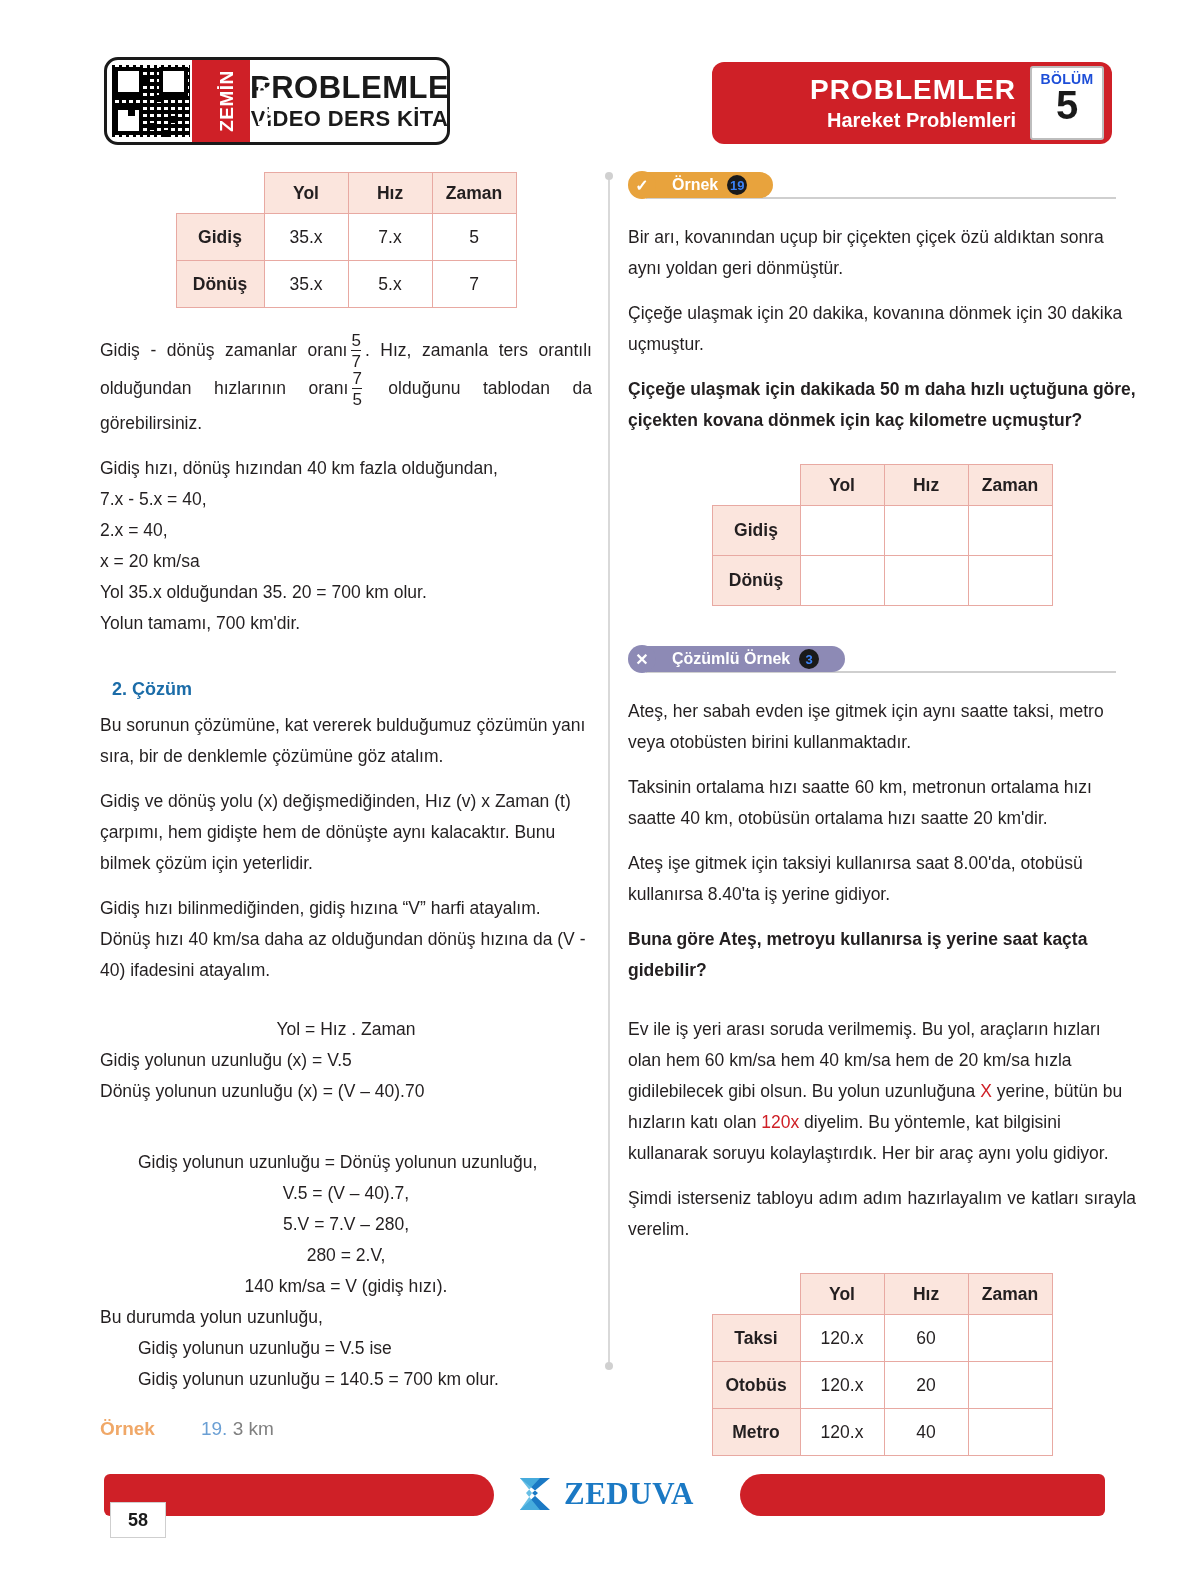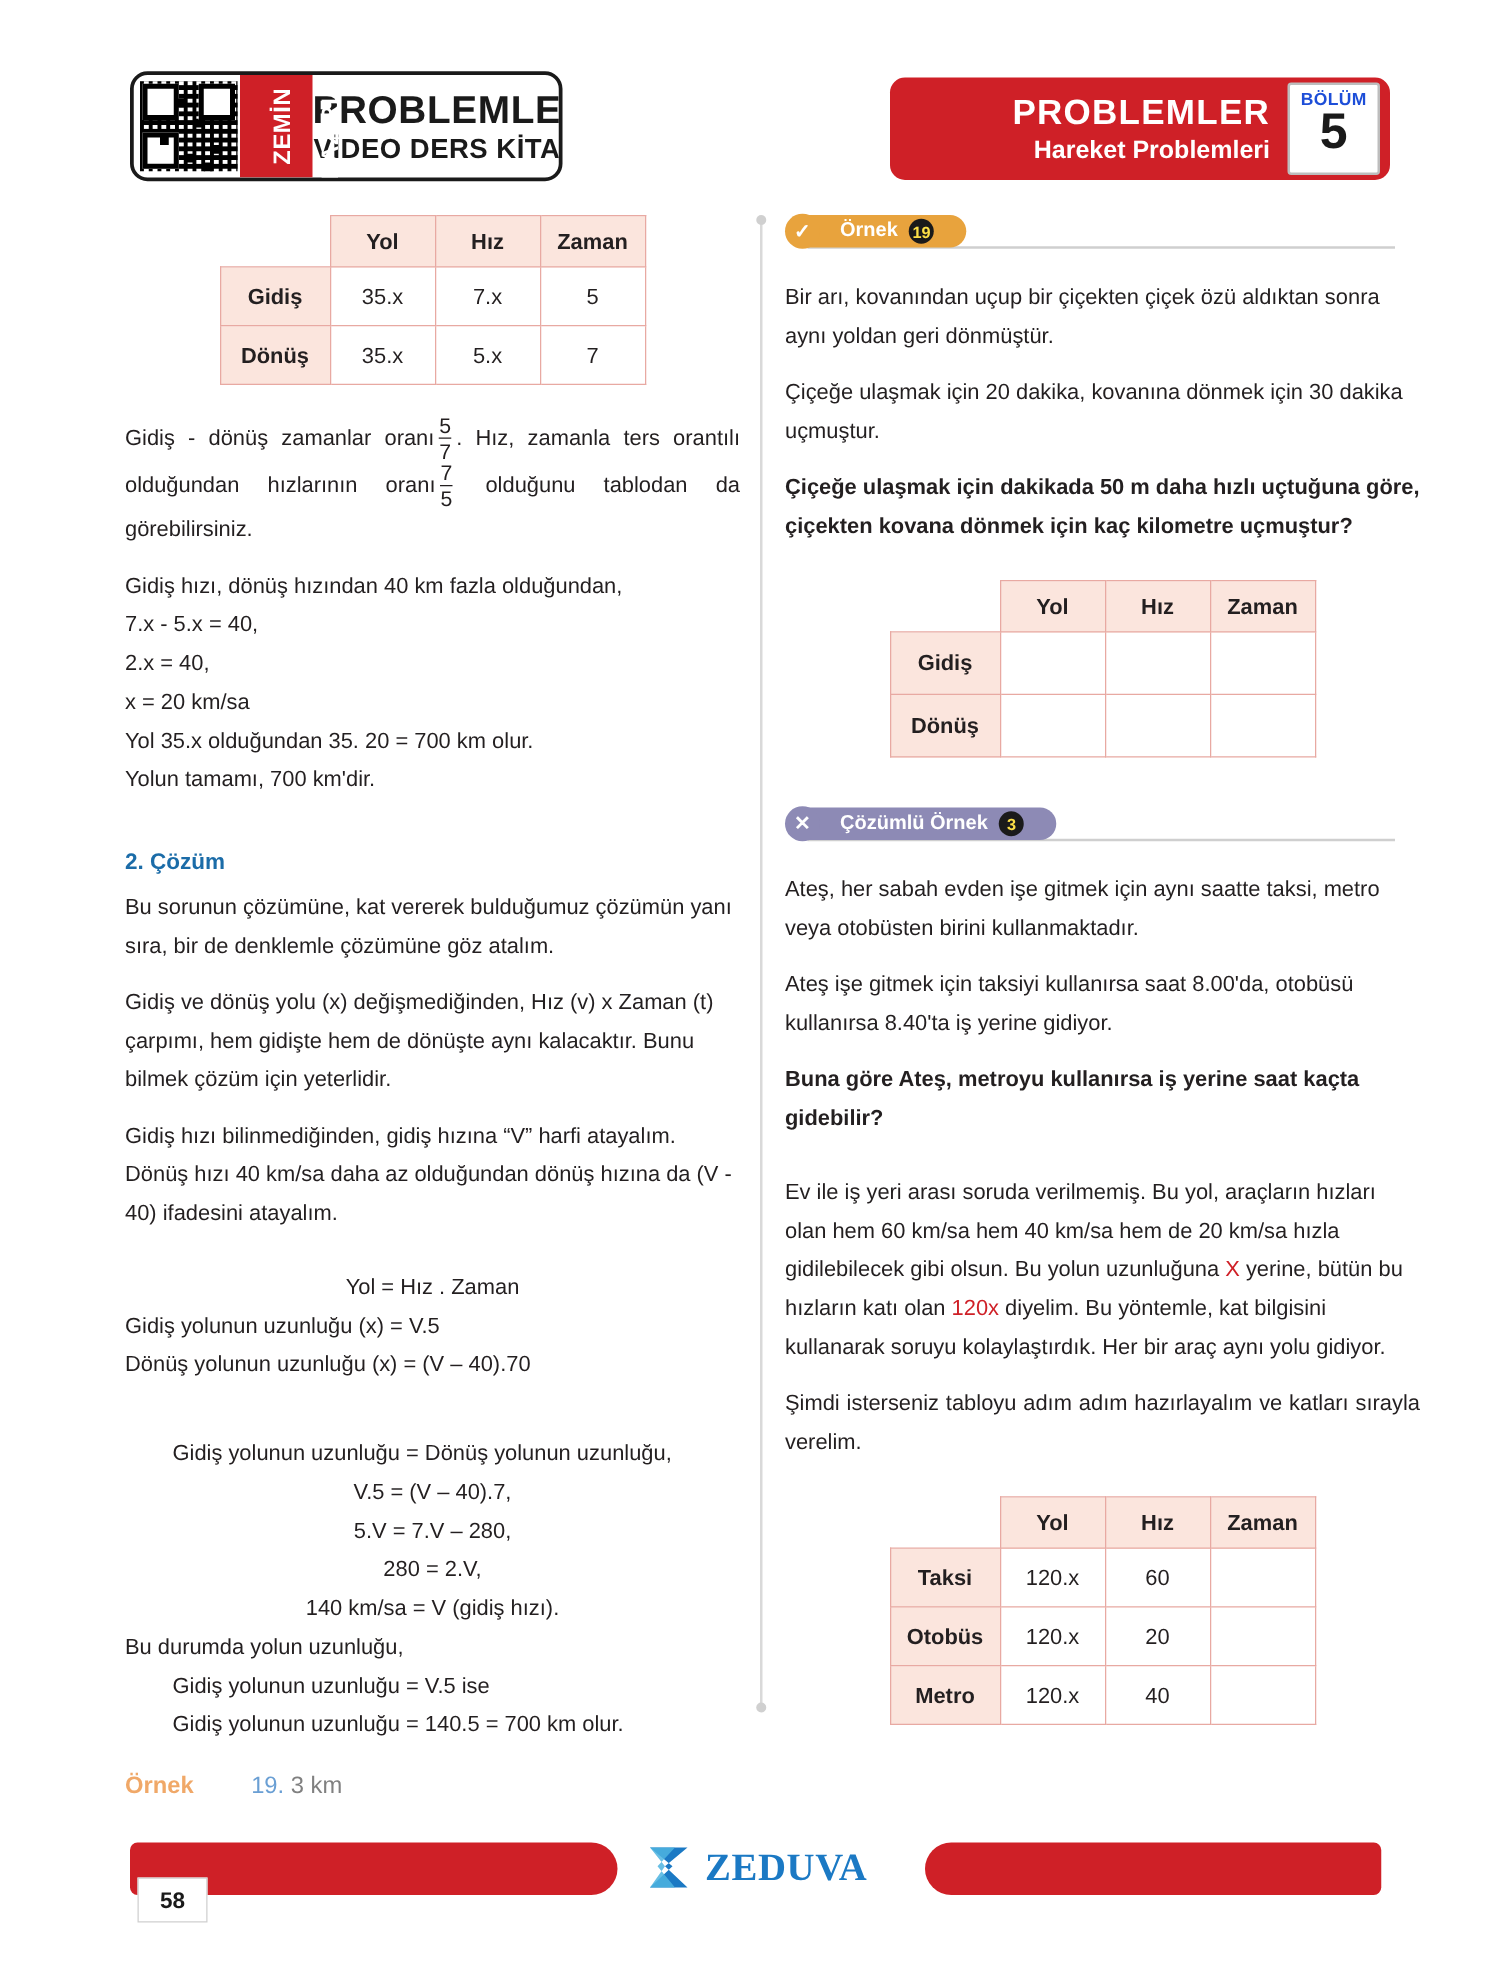--- a/index.html
+++ b/index.html
@@ -120,21 +120,21 @@
   p.body {
     font-size: 17.5px; line-height: 31px; margin: 0 0 14px 0;
     color: #231f20;
   }
   p.body.just { text-align: justify; }
   .ln { font-size: 17.5px; line-height: 31px; margin: 0; color:#231f20; }
   .ln.center { text-align: center; }
   .ln.indent { padding-left: 38px; }
   .bold { font-weight: 700; }
   .red { color: #cf2027; font-weight: 400; }
-  .sect-title { color: #1b6ca8; font-weight: 700; font-size: 18px; margin: 0 0 10px 0; }
+  .sect-title { color: #1b6ca8; font-weight: 700; font-size: 18px; margin: 0 0 10px 12px; }
   .gap-s { height: 14px; }
   .gap-m { height: 24px; }
   .gap-l { height: 40px; }
 
   .frac {
     display: inline-flex; flex-direction: column; align-items: center;
     vertical-align: middle; margin: 0 4px; line-height: 1;
   }
   .frac .n { font-size: 17px; padding-bottom: 1px; }
   .frac .d { font-size: 17px; padding-top: 2px; border-top: 1.5px solid #231f20; }
@@ -192,21 +192,21 @@
     position: absolute; left: 0; top: -1px;
     width: 28px; height: 28px; border-radius: 50%;
     display: flex; align-items: center; justify-content: center;
     color: #fff; font-size: 16px; font-weight: 800; z-index: 3;
   }
   .ex-badge.orange .circle-icon { background: #e8a33d; }
   .ex-badge.purple .circle-icon { background: #8d8ab5; }
   .ex-badge .num-chip {
     display: inline-flex; align-items: center; justify-content: center;
     width: 20px; height: 20px; border-radius: 50%;
-    background: #1a1a1a; color: #fde047;
+    background: #1a1a1a; color: #3b82f6;
     font-size: 13px; font-weight: 800; margin-left: 9px;
   }
   .ex-badge .rule {
     position: absolute; left: 18px; right: 20px; top: 25px;
     height: 2px; background: #cfcfcf;
   }
 
   
   .answers { position: absolute; left: 100px; top: 1418px; font-size: 19px; }
   .answers .ak-label { color: #f0a868; font-weight: 700; }
@@ -405,20 +405,21 @@
   <div class="ex-badge purple">
     <span class="rule"></span>
     <span class="circle-icon">✕</span>
     <span class="pill">
       <span>Çözümlü Örnek</span>
       <span class="num-chip">3</span>
     </span>
   </div>
 
   <p class="body">Ateş, her sabah evden işe gitmek için aynı saatte taksi, metro veya otobüsten birini kullanmaktadır.</p>
+  <p class="body">Taksinin ortalama hızı saatte 60 km, metronun ortalama hızı saatte 40 km, otobüsün ortalama hızı saatte 20 km'dir.</p>
   <p class="body">Ateş işe gitmek için taksiyi kullanırsa saat 8.00'da, otobüsü kullanırsa 8.40'ta iş yerine gidiyor.</p>
   <p class="body bold">Buna göre Ateş, metroyu kullanırsa iş yerine saat kaçta gidebilir?</p>
 
   <div class="gap-s"></div>
 
   <p class="body"><span>Ev ile iş yeri arası soruda verilmemiş. Bu yol, araçların hızları olan hem 60 km/sa hem 40 km/sa hem de 20 km/sa hızla gidilebilecek gibi olsun. Bu yolun uzunluğuna </span><span class="red">X</span><span> yerine, bütün bu hızların katı olan </span><span class="red">120x</span><span> diyelim. Bu yöntemle, kat bilgisini kullanarak soruyu kolaylaştırdık. Her bir araç aynı yolu gidiyor.</span></p>
 
   <p class="body just">Şimdi isterseniz tabloyu adım adım hazırlayalım ve katları sırayla verelim.</p>
 
   <div class="gap-s"></div>

